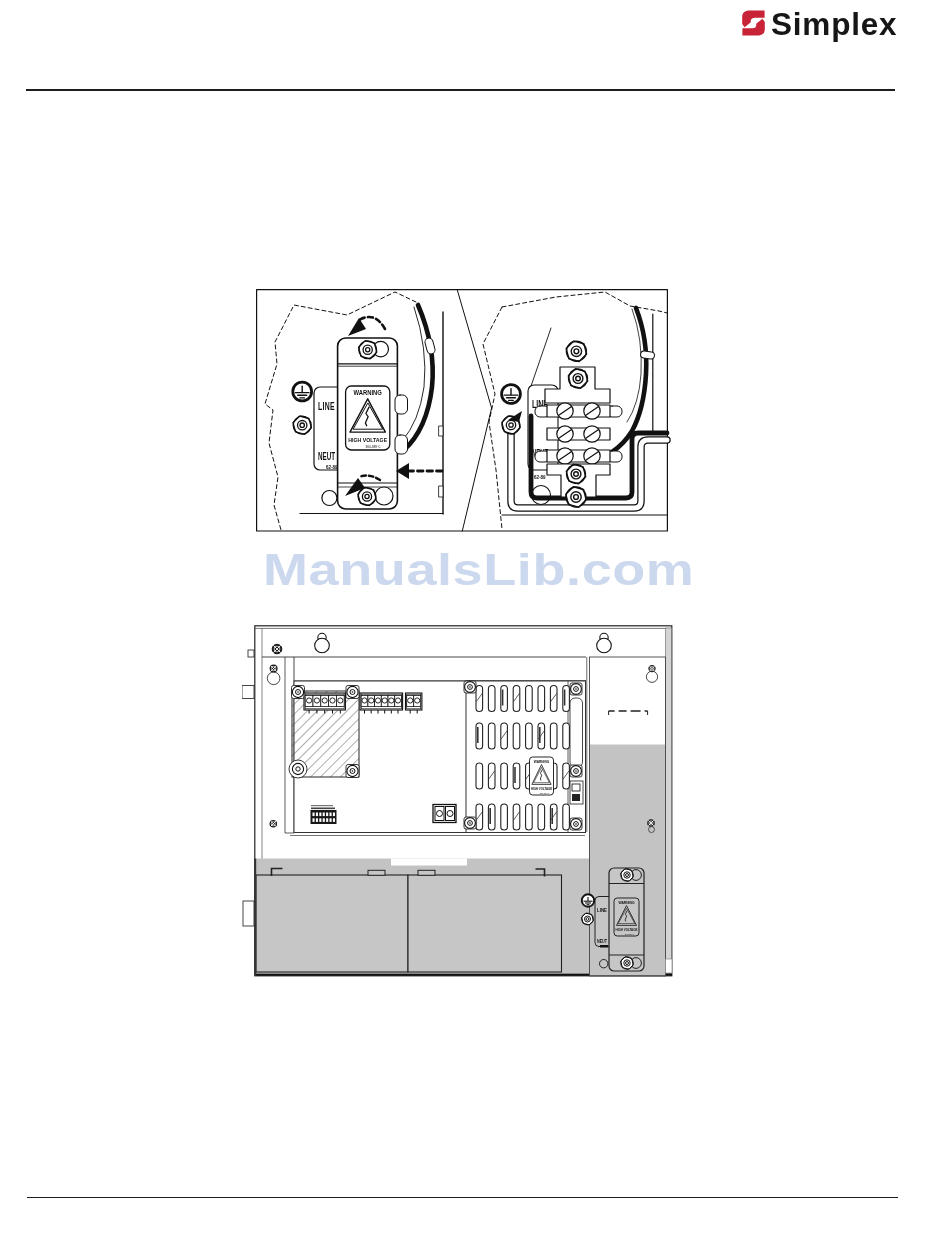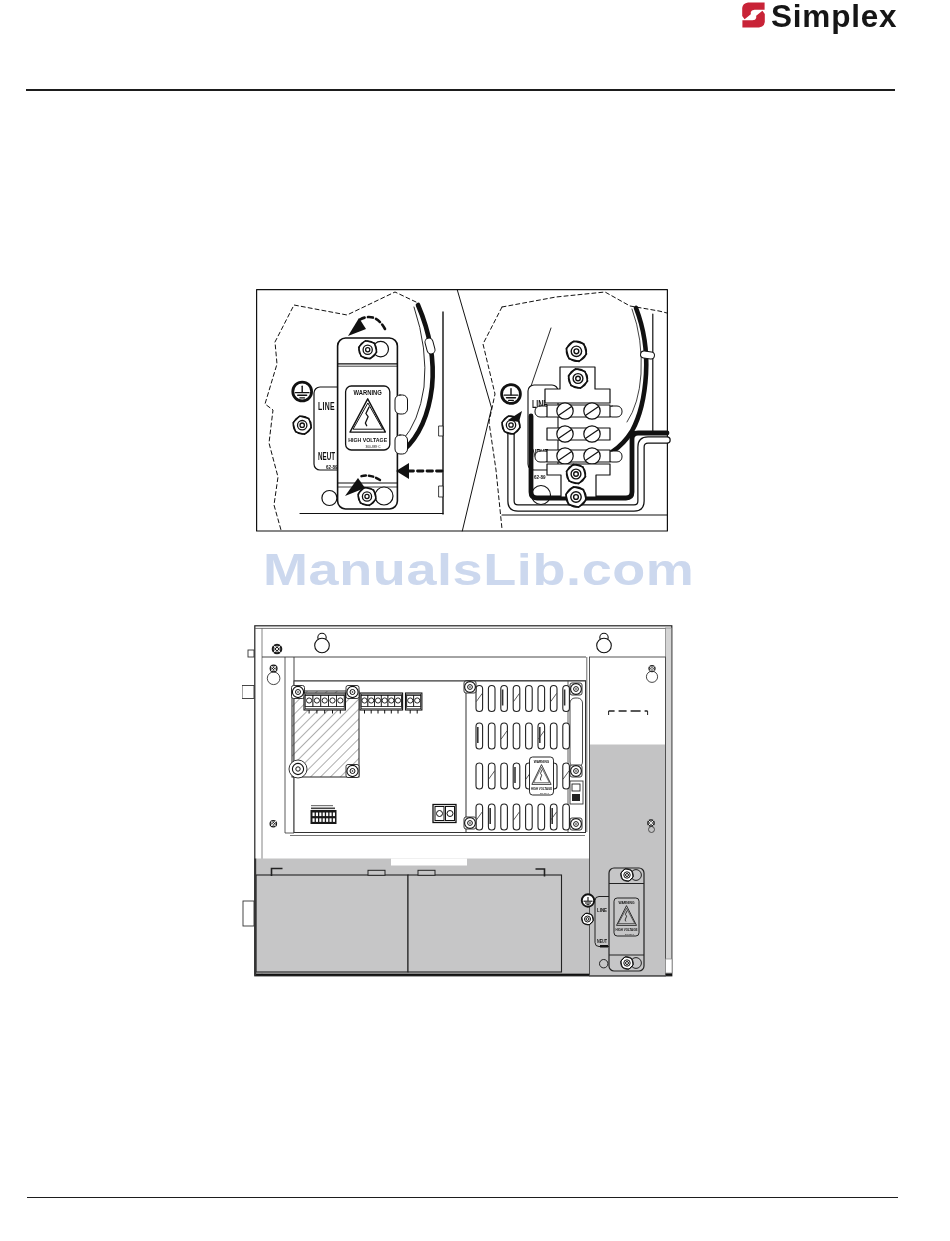--- a/index.html
+++ b/index.html
@@ -1,18 +1,18 @@
 <!DOCTYPE html>
 <html><head><meta charset="utf-8"><title>page</title><style>
 html,body{margin:0;padding:0;background:#fff;}
 body{width:950px;height:1241px;position:relative;overflow:hidden;font-family:"Liberation Sans",sans-serif;-webkit-font-smoothing:antialiased;}
 .abs{position:absolute;}
 </style></head><body>
 
-<div class="abs" style="left:741px;top:0;width:170px;height:38px;"><svg width="170" height="38" viewBox="0 0 170 38">
+<div class="abs" style="left:741px;top:8px;width:170px;height:38px;"><svg width="170" height="38" viewBox="0 0 170 38">
       <g transform="translate(0,2.5)">
         <path d="M7,0 L23.6,0 L23.6,7.2 L13.5,7.2 Q10.3,7.4 9.8,9.6 L9.8,11.8 L3.6,16.8 L1.2,13.5 L1.2,5.5 Q1.6,0.8 7,0 Z" fill="#c82337"></path>
         <path d="M18,25 L1.4,25 L1.4,17.8 L11.5,17.8 Q14.7,17.6 15.2,15.4 L15.2,13.2 L21.4,8.2 L23.8,11.5 L23.8,19.5 Q23.4,24.2 18,25 Z" fill="#c82337"></path>
       </g>
       <text x="30" y="27" font-size="31.5" font-weight="bold" fill="#161616" style="letter-spacing:0.8px">Simplex</text>
     </svg></div>
 
 <div class="abs" style="left:26px;top:89px;width:869px;height:1.6px;background:#1d1d1d;"></div>
 
 <div class="abs" style="left:27px;top:1197px;width:871px;height:1.3px;background:#1d1d1d;"></div>

